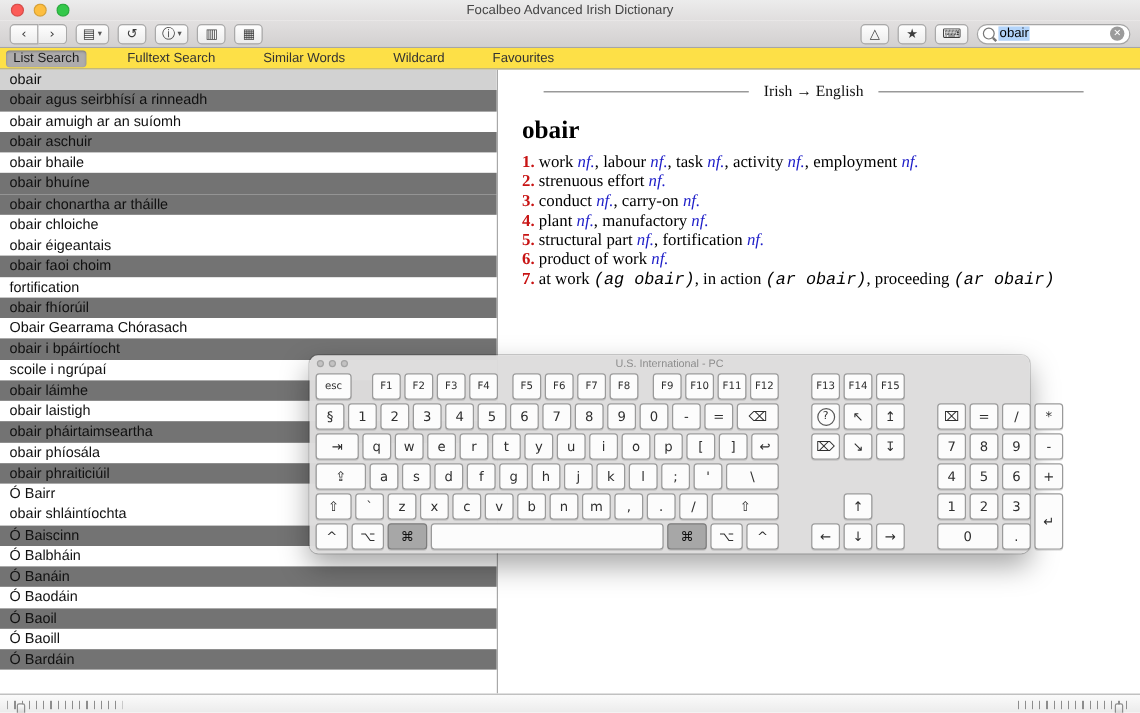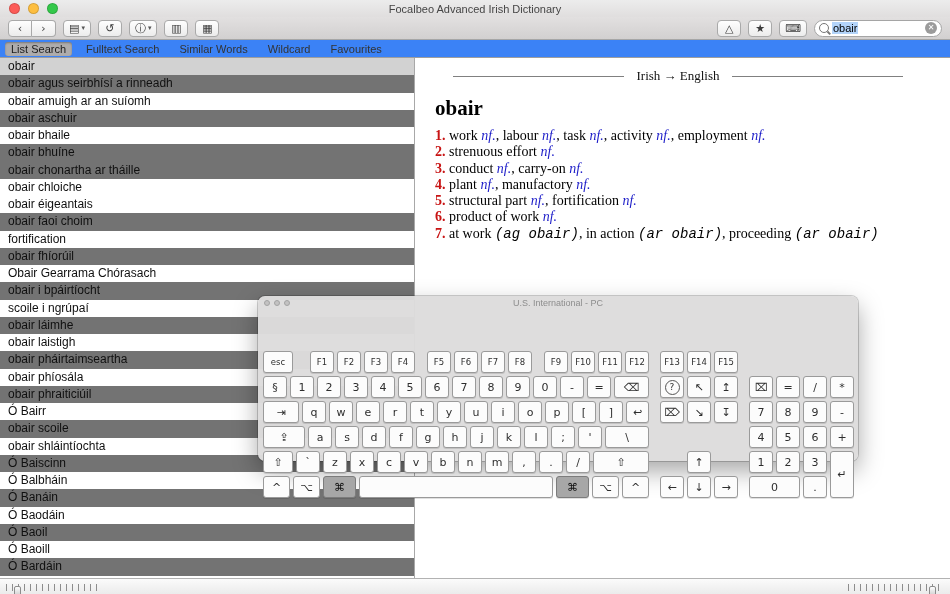--- a/index.html
+++ b/index.html
@@ -44,22 +44,22 @@
   }
   .mag{width:8px;height:8px;border:1.5px solid #767676;border-radius:50%;position:relative;flex:none;}
   .mag::after{content:"";position:absolute;width:4px;height:1.5px;background:#767676;transform:rotate(45deg);right:-3px;bottom:-1px;}
   .searchtext{font-size:11px;color:#000;background:#b3d4fa;padding:0 1px;white-space:nowrap;}
   .clearbtn{
     margin-left:auto;width:12px;height:12px;border-radius:50%;background:#9b9b9b;
     color:#fff;font-size:8px;line-height:12px;text-align:center;flex:none;
   }
   
   .tabbar{
-    height:17px;background:#3b82f6;border-bottom:1px solid #9e9e9e;
-    display:flex;align-items:center;padding:0 5px;gap:8px;font-size:11px;color:#333;
+    height:17px;background:#fde047;border-bottom:1px solid #9e9e9e;
+    display:flex;align-items:center;padding:0 5px;gap:28px;font-size:11px;color:#333;
   }
   .tab{padding:1px 6px;border-radius:3px;white-space:nowrap;}
   .tab.active{background:#aeacac;box-shadow:inset 0 1px 2px rgba(0,0,0,.3);color:#1c1c1c;}
   
   .content{position:absolute;top:58px;left:0;right:0;bottom:16px;display:flex;overflow:hidden;}
   .listpane{width:415px;box-sizing:border-box;border-right:1px solid #a8a8a8;background:#fff;overflow:hidden;}
   .lrow{height:17.25px;line-height:17.25px;font-size:12px;padding-left:8px;white-space:nowrap;color:#101010;overflow:hidden;}
   .lrow.alt{background:#737373;}
   .lrow.selected{background:#d2d2d2;}
   .entrypane{
@@ -89,21 +89,21 @@
   .kbwindow{
     position:absolute;left:258px;top:296px;width:600px;height:165px;box-sizing:border-box;
     background:rgba(221,220,220,.97);border-radius:7px;
     box-shadow:0 10px 24px rgba(0,0,0,.35),0 0 0 1px rgba(0,0,0,.18);
     z-index:50;
   }
   .kbtitle{height:13px;position:relative;display:flex;align-items:center;justify-content:center;
     font-size:9px;color:#8d8d8d;}
   .kbdots{position:absolute;left:6px;top:4px;display:flex;gap:4px;}
   .kbdot{width:6px;height:6px;border-radius:50%;background:#c3c2c2;border:1px solid #a3a3a3;box-sizing:border-box;}
-  .kbbody{display:flex;padding:2px 3px 0 5px;gap:8px;margin-top:40px;}
+  .kbbody{display:flex;padding:2px 3px 0 5px;gap:24px;}
   .kbmain{width:389px;}
   .kbnav{width:81px;}
   .kbnum{width:108px;position:relative;}
   .krow{display:flex;height:22px;margin-bottom:3px;}
   .key{
     height:22px;width:24px;margin-right:3px;flex:none;box-sizing:border-box;
     background:#fcfcfc;border:1px solid #9a9a9a;border-radius:3px;
     font-size:11px;color:#2e2e2e;display:flex;align-items:center;justify-content:center;
     box-shadow:0 1px 0 rgba(0,0,0,.12);
     font-family:"DejaVu Sans",sans-serif;white-space:nowrap;overflow:hidden;
@@ -191,21 +191,20 @@
       <div class="lrow alt">obair fhíorúil</div>
       <div class="lrow">Obair Gearrama Chórasach</div>
       <div class="lrow alt">obair i bpáirtíocht</div>
       <div class="lrow">scoile i ngrúpaí</div>
       <div class="lrow alt">obair láimhe</div>
       <div class="lrow">obair laistigh</div>
       <div class="lrow alt">obair pháirtaimseartha</div>
       <div class="lrow">obair phíosála</div>
       <div class="lrow alt">obair phraiticiúil</div>
       <div class="lrow">Ó Bairr</div>
-      <div class="lrow alt">obair scoile</div>
       <div class="lrow">obair shláintíochta</div>
       <div class="lrow alt">Ó Baiscinn</div>
       <div class="lrow">Ó Balbháin</div>
       <div class="lrow alt">Ó Banáin</div>
       <div class="lrow">Ó Baodáin</div>
       <div class="lrow alt">Ó Baoil</div>
       <div class="lrow">Ó Baoill</div>
       <div class="lrow alt">Ó Bardáin</div>
     </div>
   <div class="entrypane">

